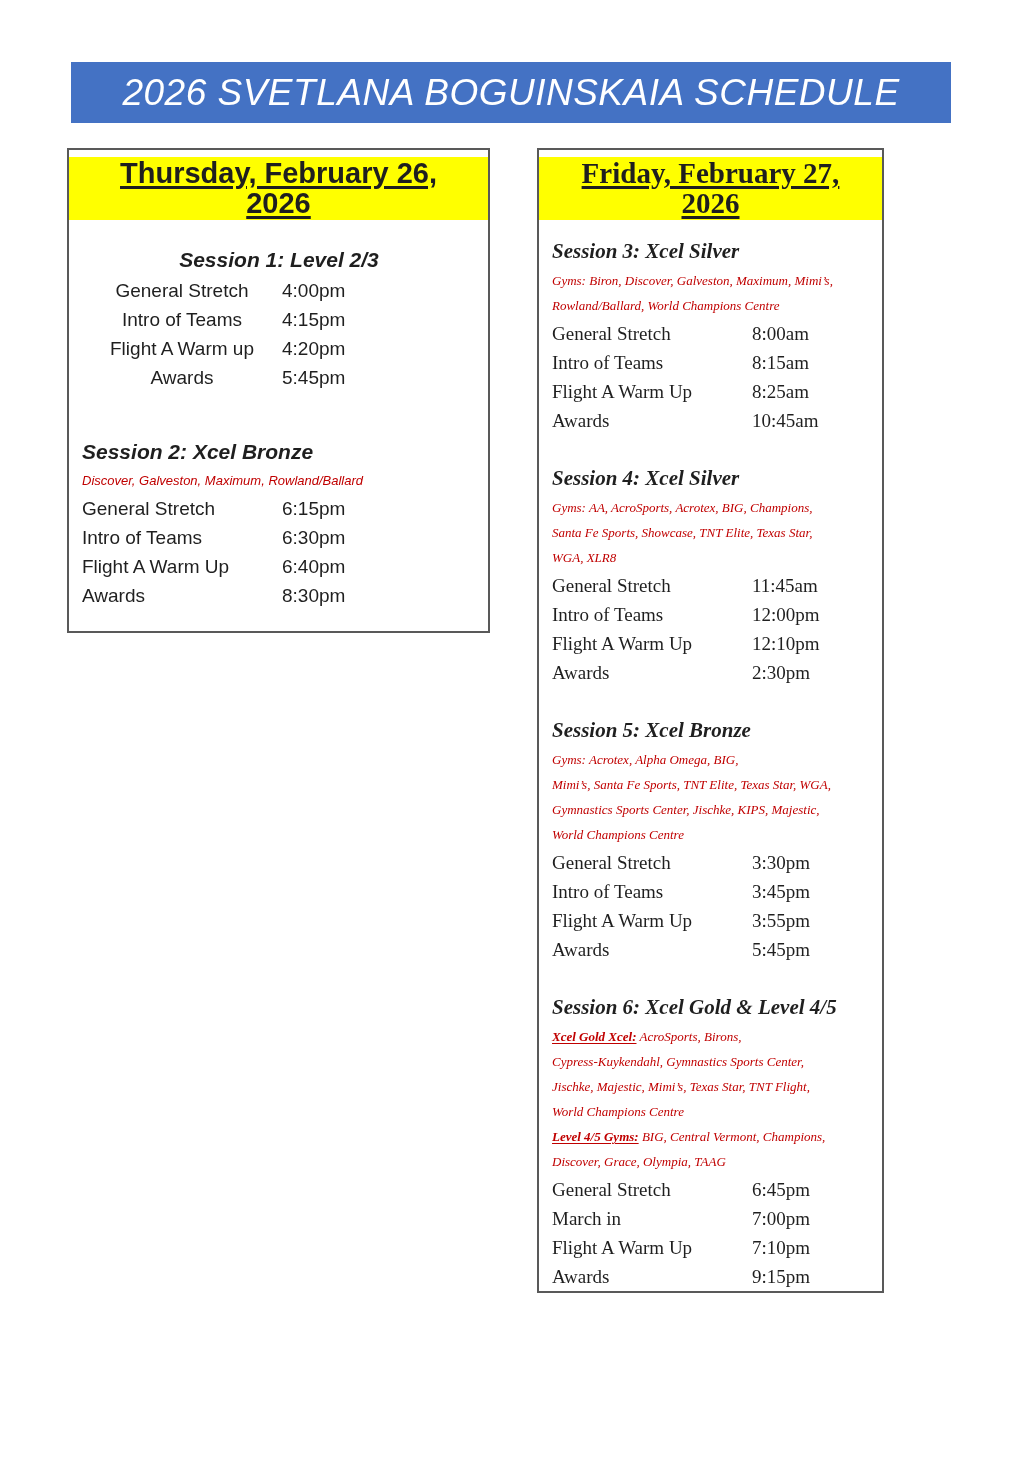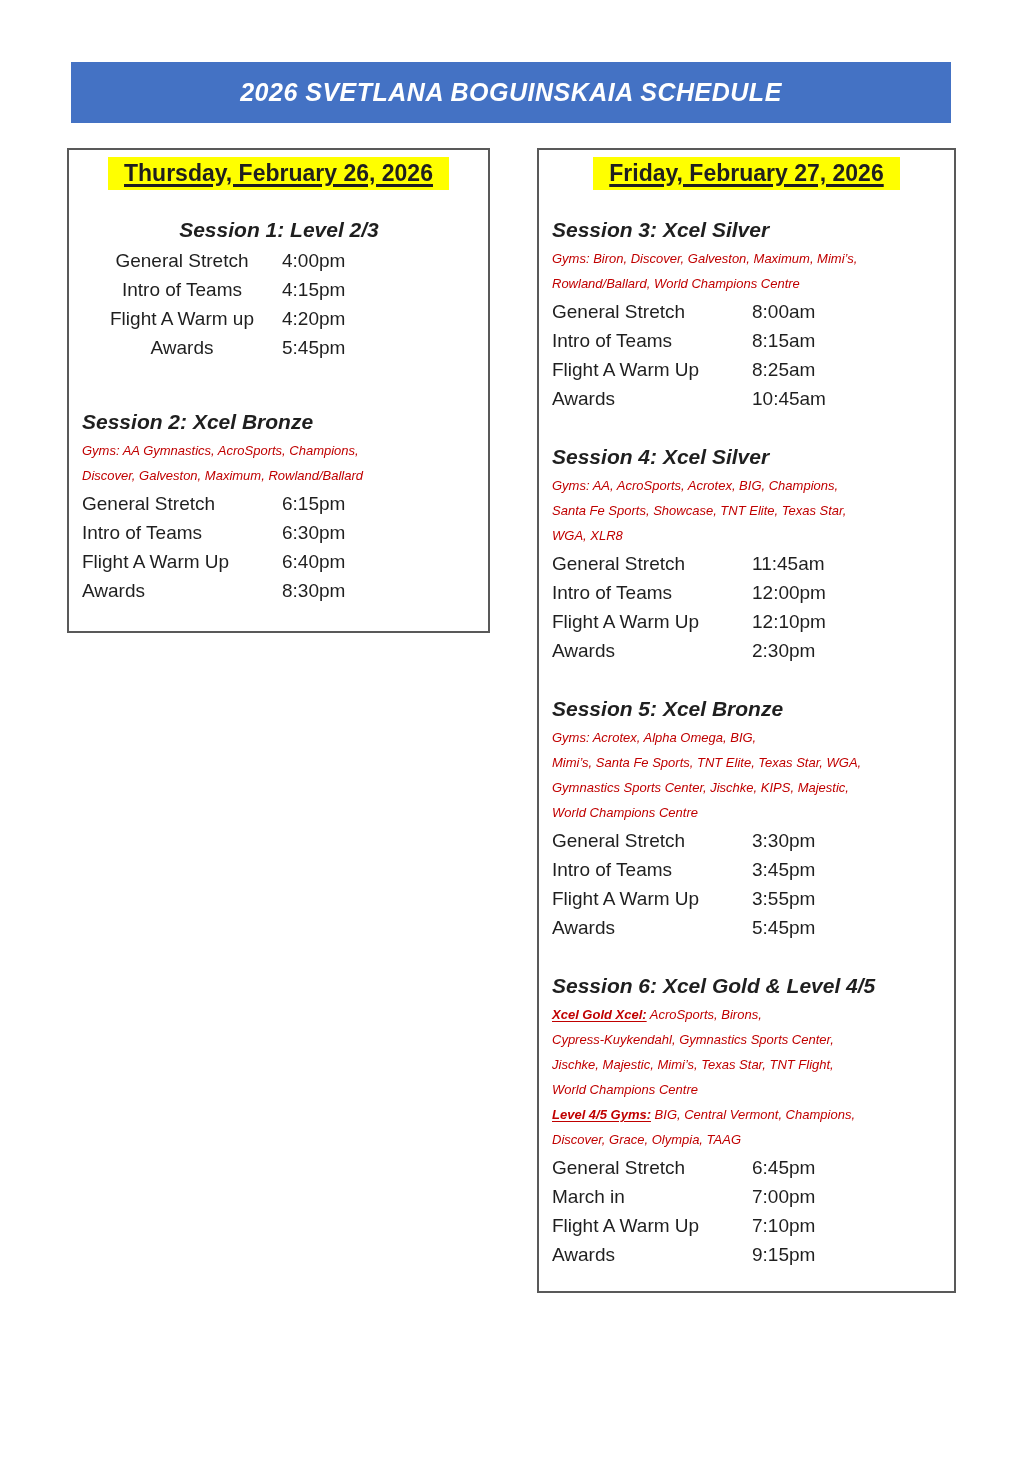--- a/index.html
+++ b/index.html
@@ -15,44 +15,44 @@
     font-family:"Liberation Sans", sans-serif;color:var(--ink);
   }
   .page{position:absolute;inset:0;background:#fff;}
 
   .banner{
     position:absolute;left:71px;top:62px;width:880px;height:61px;
     background:var(--banner-blue);
     display:flex;align-items:center;justify-content:center;
   }
   .banner-title{
-    color:#ffffff;font-weight:700;font-style:italic;font-size:25px;
+    color:#ffffff;font-weight:400;font-style:italic;font-size:37px;
     letter-spacing:0.5px;white-space:nowrap;
   }
 
   .daybox{
     position:absolute;box-sizing:border-box;background:#fff;
     border:2px solid var(--border-gray);overflow:hidden;
   }
   .daybox-left{left:67px;top:148px;width:423px;height:485px;}
-  .daybox-right{left:537px;top:148px;width:419px;height:1145px;}
+  .daybox-right{left:537px;top:148px;width:347px;height:1145px;font-family:Liberation Serif, serif;}
 
   .day-header{text-align:center;margin-top:7px;}
   .day-header .hl{
     display:inline-block;background:var(--highlight-yellow);
-    font-weight:700;font-size:23px;line-height:30px;padding:1px 16px 2px;
+    font-weight:700;font-size:29px;line-height:30px;padding:1px 16px 2px;
     text-decoration:underline;text-decoration-thickness:2.5px;text-underline-offset:3px;
   }
 
   .box-content{padding:0 12px 0 13px;}
 
   .session{margin-top:30px;}
   .daybox-left .session.s0{margin-top:26px;text-align:center;}
   .daybox-left .session.s1{margin-top:46px;}
-  .daybox-right .session.s0{margin-top:26px;}
+  .daybox-right .session.s0{margin-top:18px;}
 
   .session-title{
     font-weight:700;font-style:italic;font-size:21px;line-height:27px;margin-bottom:3px;
     white-space:nowrap;
   }
   .gym-line{
     color:var(--gym-red);font-style:italic;font-size:13px;line-height:25px;
     white-space:nowrap;
   }
   .gym-bold{font-weight:700;text-decoration:underline;text-underline-offset:2px;}
@@ -88,21 +88,20 @@
               <span class="row-time">4:20pm</span>
             </div>
             <div class="row">
               <span class="row-label">Awards</span>
               <span class="row-time">5:45pm</span>
             </div>
           </div>
         </div>
         <div class="session s1">
           <div class="session-title">Session 2: Xcel Bronze</div>
-          <div class="gym-line"><span>Gyms: AA Gymnastics, AcroSports, Champions,</span></div>
           <div class="gym-line"><span>Discover, Galveston, Maximum, Rowland/Ballard</span></div>
           <div class="rows">
             <div class="row">
               <span class="row-label">General Stretch</span>
               <span class="row-time">6:15pm</span>
             </div>
             <div class="row">
               <span class="row-label">Intro of Teams</span>
               <span class="row-time">6:30pm</span>
             </div>

